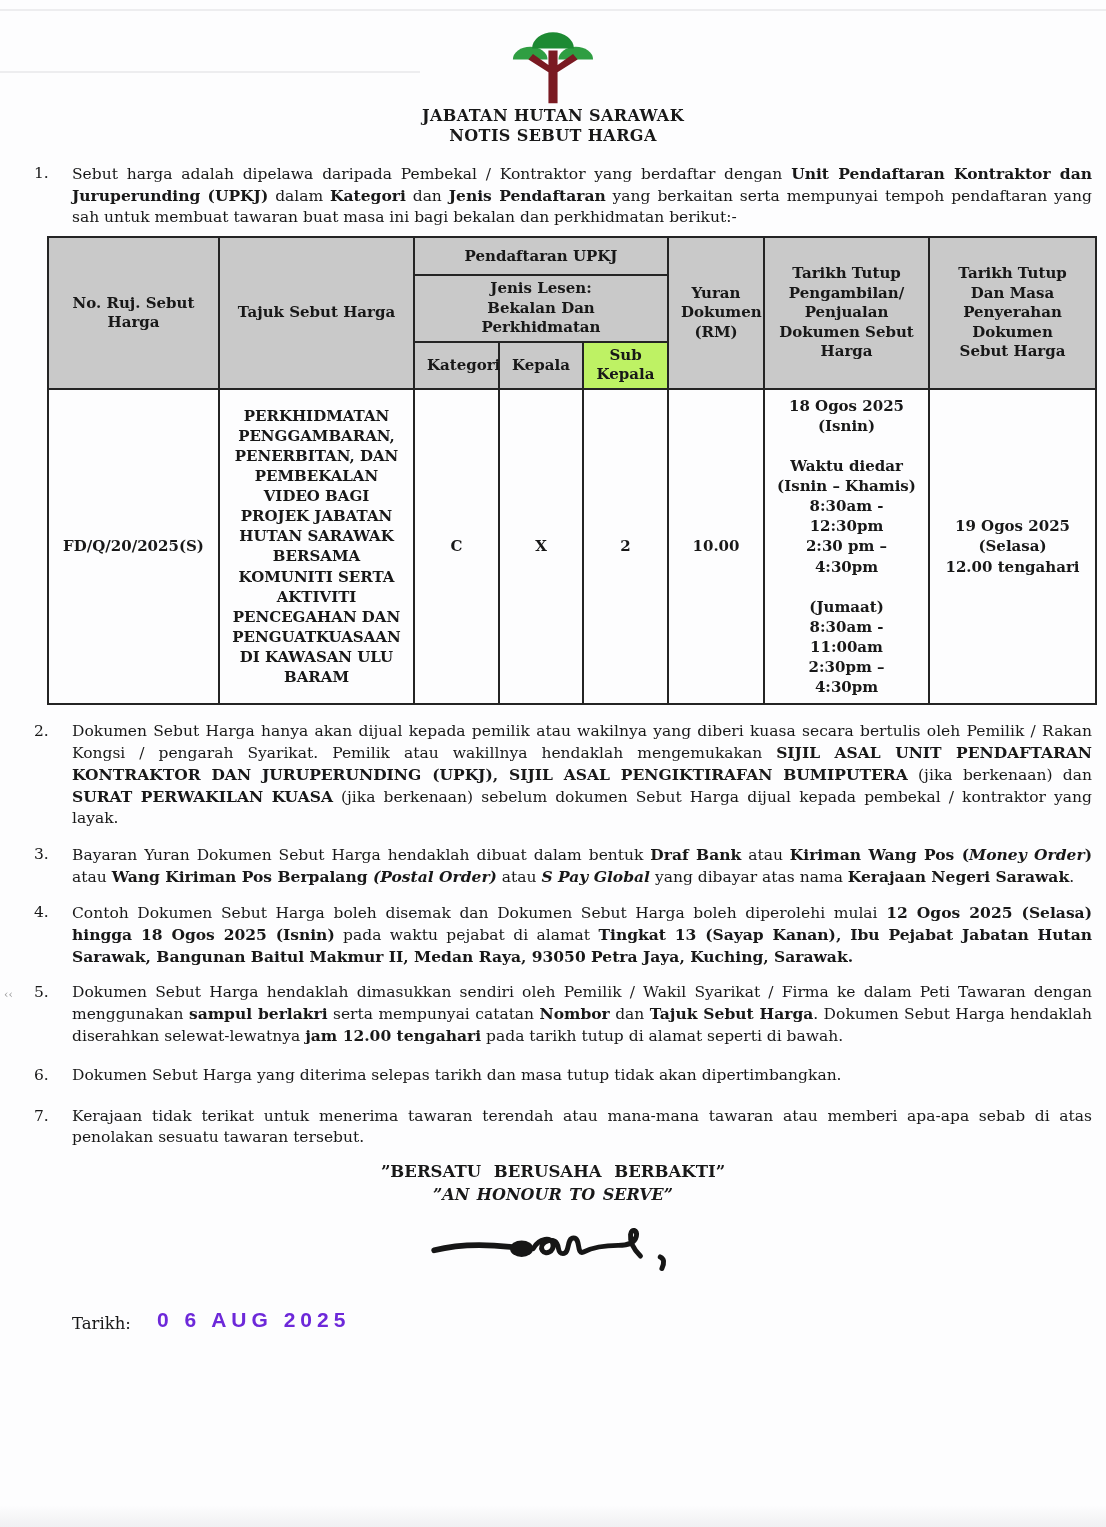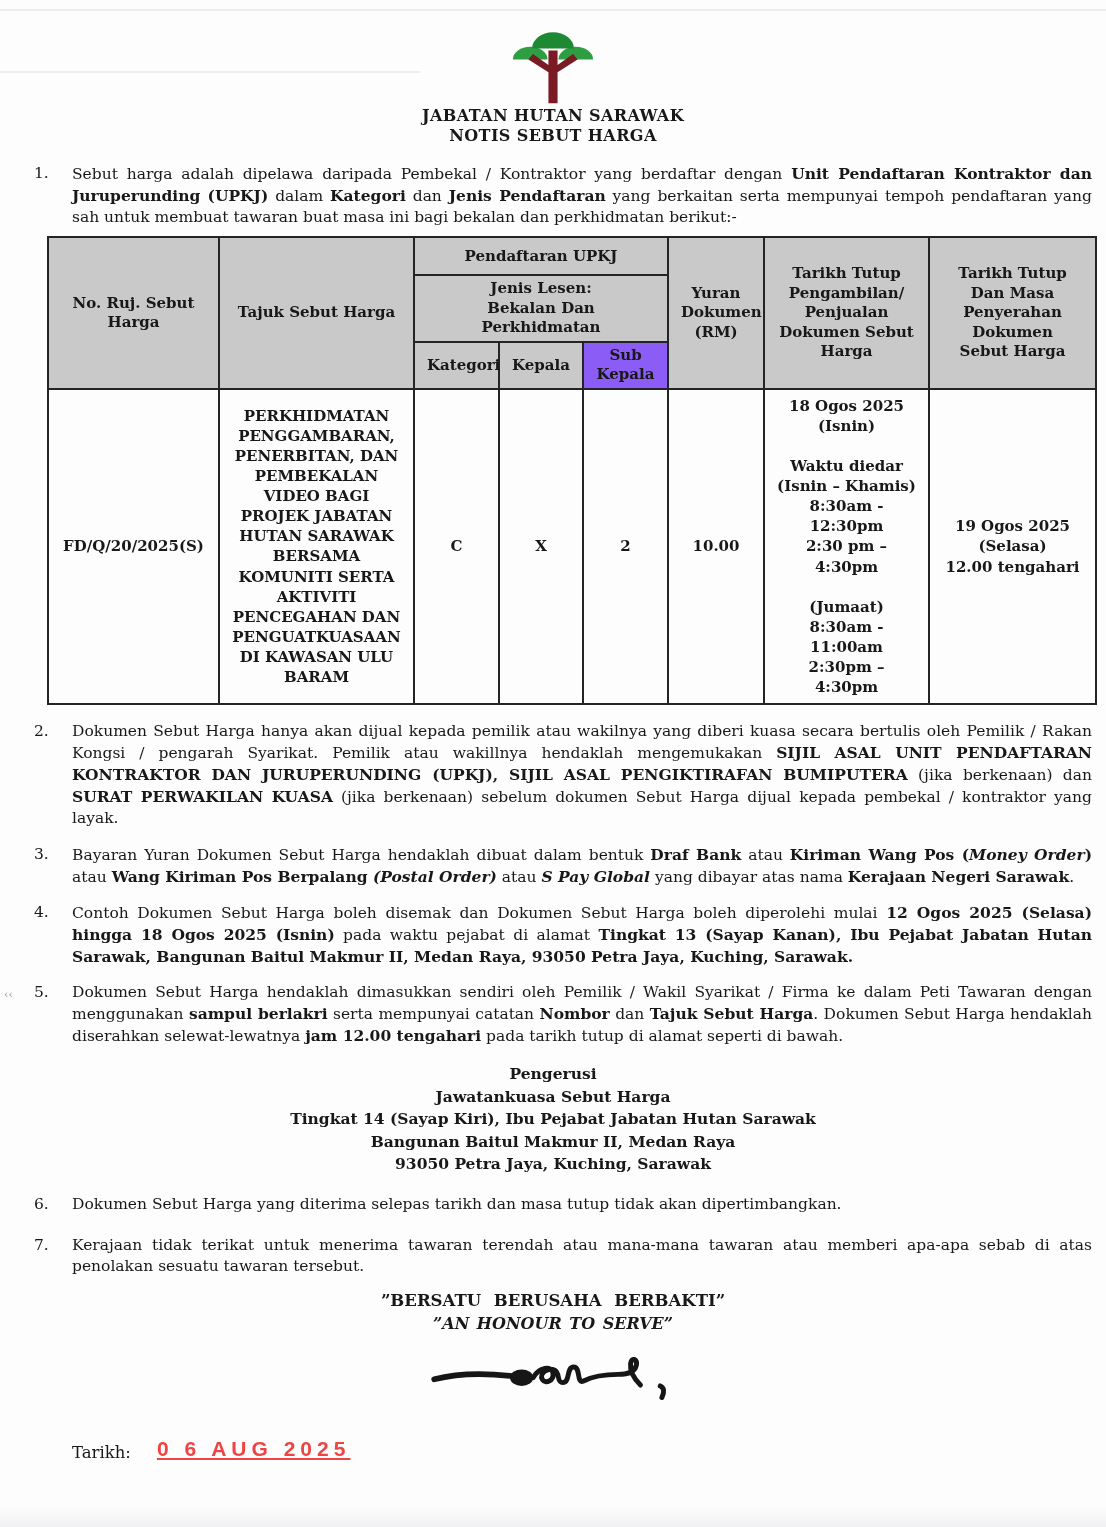--- a/index.html
+++ b/index.html
@@ -105,21 +105,21 @@
 Dokumen
 Sebut Harga</th>
     </tr>
     <tr class="hdr-r2">
       <th colspan="3" style="background: rgb(201, 201, 201);">Jenis Lesen:
 Bekalan Dan Perkhidmatan</th>
     </tr>
     <tr class="hdr-r3">
       <th style="background: rgb(201, 201, 201);">Kategori</th>
       <th style="background: rgb(201, 201, 201);">Kepala</th>
-      <th style="background: #8b5cf6;">Sub
+      <th style="background: #bef264;">Sub
 Kepala</th>
     </tr>
     <tr class="body-row">
       <td>FD/Q/20/2025(S)</td>
       <td>PERKHIDMATAN
 PENGGAMBARAN,
 PENERBITAN, DAN
 PEMBEKALAN
 VIDEO BAGI
 PROJEK JABATAN
@@ -170,25 +170,20 @@
   <div class="item mt14">
     <div class="item-num">4.</div>
     <div class="item-body"><span>Contoh Dokumen Sebut Harga boleh disemak dan Dokumen Sebut Harga boleh diperolehi mulai </span><span style="font-weight: bold;">12 Ogos 2025 (Selasa) hingga 18 Ogos 2025 (Isnin)</span><span> pada waktu pejabat di alamat </span><span style="font-weight: bold;">Tingkat 13 (Sayap Kanan), Ibu Pejabat Jabatan Hutan Sarawak, Bangunan Baitul Makmur II, Medan Raya, 93050 Petra Jaya, Kuching, Sarawak.</span></div>
   </div>
 
   <div class="item mt14">
     <div class="item-num">5.</div>
     <div class="item-body"><span>Dokumen Sebut Harga hendaklah dimasukkan sendiri oleh Pemilik / Wakil Syarikat / Firma ke dalam Peti Tawaran dengan menggunakan </span><span style="font-weight: bold;">sampul berlakri</span><span> serta mempunyai catatan </span><span style="font-weight: bold;">Nombor</span><span> dan </span><span style="font-weight: bold;">Tajuk Sebut Harga</span><span>. Dokumen Sebut Harga hendaklah diserahkan selewat-lewatnya </span><span style="font-weight: bold;">jam 12.00 tengahari</span><span> pada tarikh tutup di alamat seperti di bawah.</span></div>
   </div>
 
-  <div class="address-block">Pengerusi
-Jawatankuasa Sebut Harga
-Tingkat 14 (Sayap Kiri), Ibu Pejabat Jabatan Hutan Sarawak
-Bangunan Baitul Makmur II, Medan Raya
-93050 Petra Jaya, Kuching, Sarawak</div>
 
   <div class="item mt18">
     <div class="item-num">6.</div>
     <div class="item-body"><span>Dokumen Sebut Harga yang diterima selepas tarikh dan masa tutup tidak akan dipertimbangkan.</span></div>
   </div>
 
   <div class="item mt20">
     <div class="item-num">7.</div>
     <div class="item-body"><span>Kerajaan tidak terikat untuk menerima tawaran terendah atau mana-mana tawaran atau memberi apa-apa sebab di atas penolakan sesuatu tawaran tersebut.</span></div>
   </div>
@@ -202,17 +197,17 @@
         <path d="M6 44 C 40 35, 74 37, 100 40" stroke-width="7"></path>
         <path d="M126 42 C 133 29, 149 27, 150 37 C 151 46, 141 50, 137 44 C 133 37, 144 29, 152 33 C 159 37, 154 48, 162 48 C 171 48, 166 29, 175 29 C 184 29, 178 50, 187 46 C 199 40, 212 38, 229 38 C 241 38, 249 35, 251 27 C 253 19, 245 17, 244 25 C 243 34, 249 44, 256 51" stroke-width="6"></path>
         <path d="M280 52 q7 3 2 14" stroke-width="6"></path>
       </g>
       <ellipse cx="112" cy="42" rx="14" ry="10" fill="#161616"></ellipse>
     </svg>
   </div>
 
   <div class="date-row">
     <span class="date-label">Tarikh:</span>
-    <span class="date-stamp" style="color: #ef4444; text-decoration: underline;">0 6  AUG  2025</span>
+    <span class="date-stamp" style="color: #6d28d9;">0 6  AUG  2025</span>
   </div>
 
   <div class="scan-bottom"></div>
 </div>
 
 </body></html>

